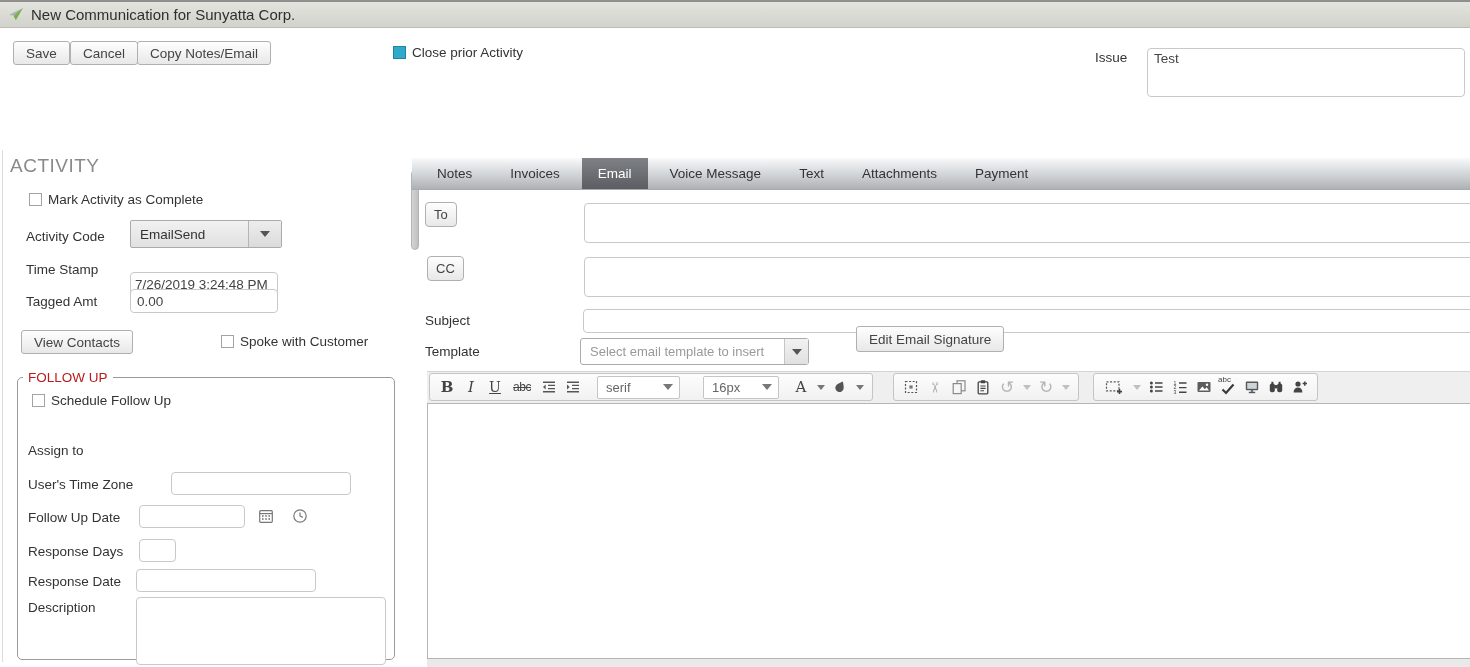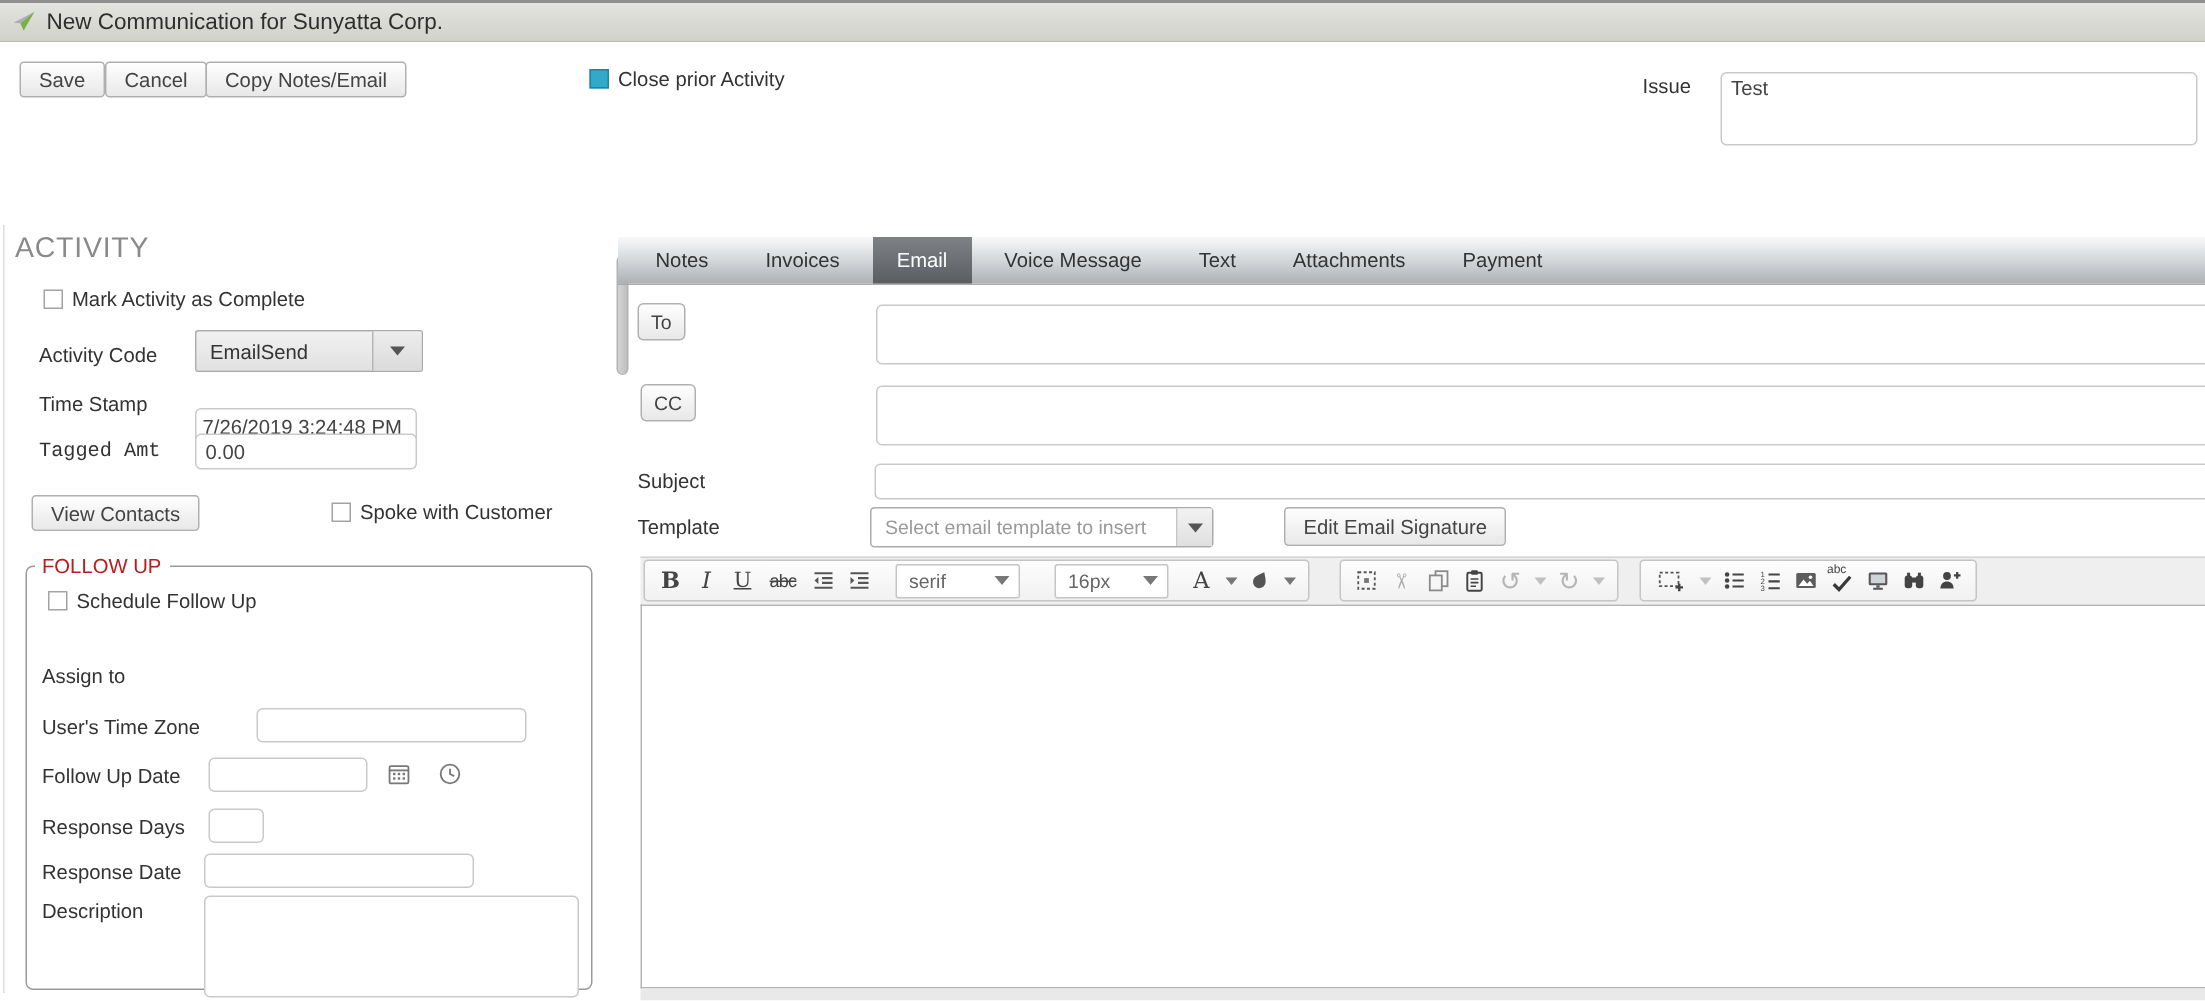--- a/index.html
+++ b/index.html
@@ -170,21 +170,21 @@
 <div class="ddl" style="left:130px; top:220px; width:152px; height:28px;">
   <span class="ddl-text">EmailSend</span>
   <span class="ddl-arrow">
       <span class="caret"></span>
     </span>
 </div>
 
 <span class="lbl" style="left:26px; top:262px;">Time Stamp</span>
 <input class="input" style="left: 130px; top: 257px; width: 148px; height: 24px; padding: 2px 4px; margin-top: 15px;" value="7/26/2019 3:24:48 PM">
 
-<span class="lbl" style="left:26px; top:294px;font-family:Liberation Mono, monospace;">Tagged Amt</span>
+<span class="lbl" style="left:26px; top:294px;">Tagged Amt</span>
 <input class="input" style="left: 130px; top: 289px; width: 148px; height: 24px;" value="0.00">
 
 <button class="btn" style="left:21px; top:330px;">View Contacts</button>
 <div class="cb-row" style="left:221px; top:334px;">
   <span class="checkbox"></span>
   <span>Spoke with Customer</span>
 </div>
 
 <fieldset class="followup">
   <legend>FOLLOW UP</legend>
@@ -251,21 +251,21 @@
 <span class="lbl" style="left:425px; top:313px;">Subject</span>
 <input class="input" style="left: 583px; top: 309px; width: 891px; height: 24px;">
 
 <span class="lbl" style="left:425px; top:344px;">Template</span>
 <div class="ddl tpl-ddl" style="left:580px; top:338px; width:229px; height:27px;">
   <span class="ddl-text">Select email template to insert</span>
   <span class="ddl-arrow">
       <span class="caret"></span>
     </span>
 </div>
-<button class="btn" style="left:856px; top:338px; height:26px;">Edit Email Signature</button>
+<button class="btn" style="left:856px; top:326px; height:26px;">Edit Email Signature</button>
 
 <div class="editor-strip"></div>
 
 <div class="tb-group" style="left:429px;">
   <span class="tb-btn letter-b">B</span>
   <span class="tb-btn letter-i">I</span>
   <span class="tb-btn letter-u">U</span>
   <span class="tb-btn wide letter-abc">abc</span>
   <span class="tb-btn">
     <svg width="16" height="16" viewBox="0 0 16 16">

